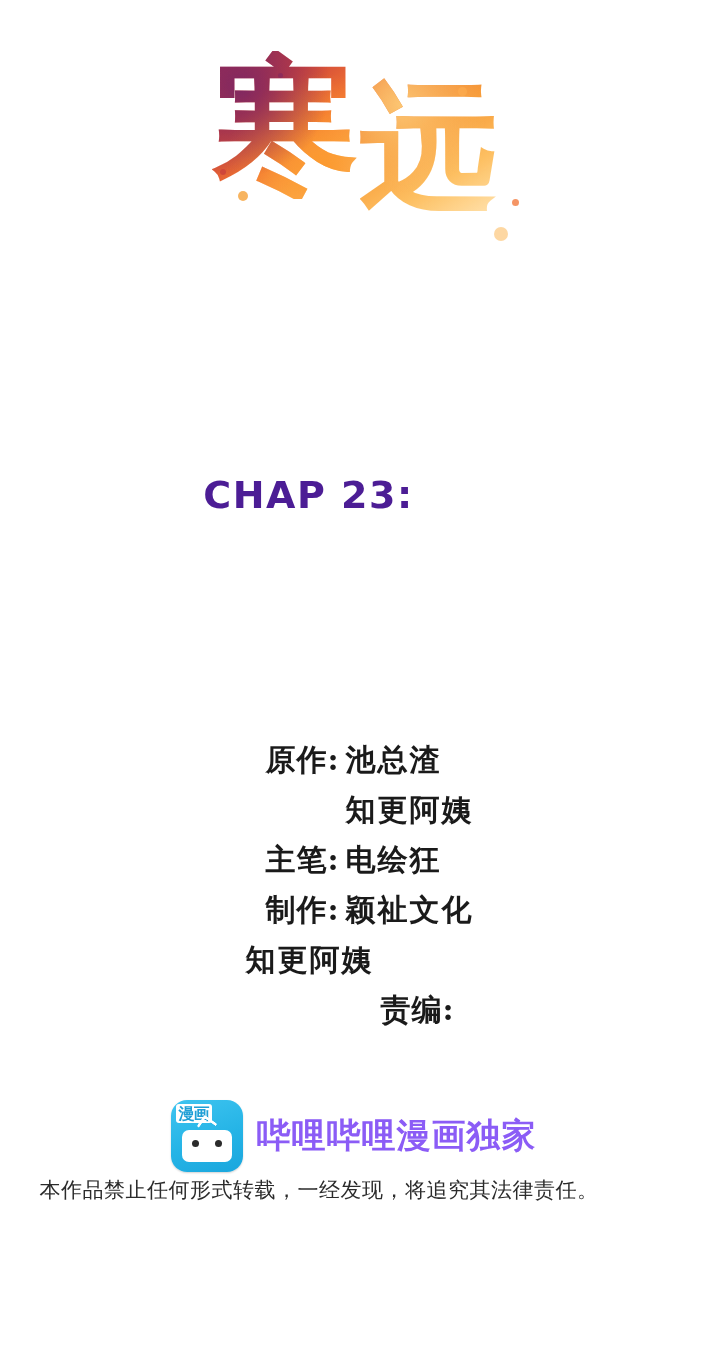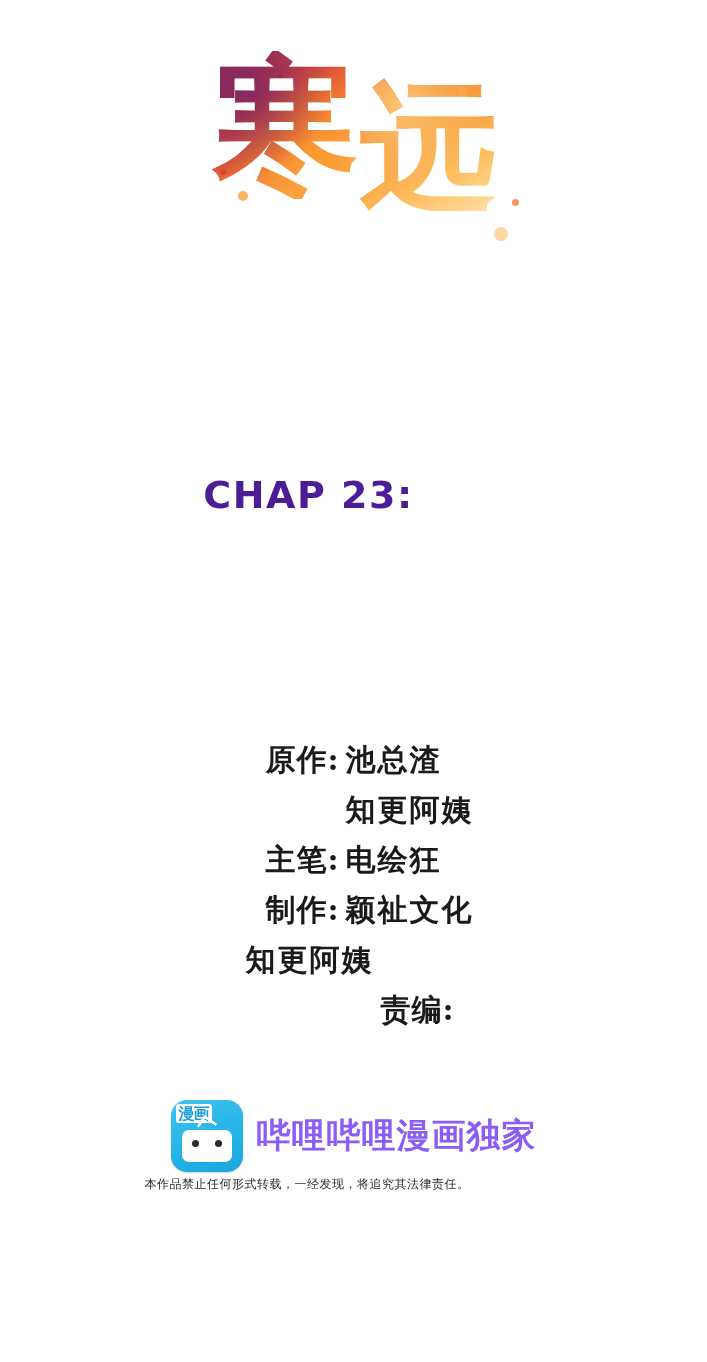--- a/index.html
+++ b/index.html
@@ -194,25 +194,25 @@
   .publisher-name {
     font-family: Liberation Mono, monospace;
     font-weight: bold;
     font-size: 34px;
     color: #8b5cf6;
     letter-spacing: 1px;
   }
   .copyright {
     position: absolute;
     top: 1176px;
-    left: 0;
+    left: 12px;
     width: 614px;
     text-align: center;
     font-family: "DejaVu Sans", sans-serif;
-    font-size: 12px;
+    font-size: 21px;
     color: #2b2b2b;
     letter-spacing: .5px;
   }
 </style>
 </head>
 <body>
 
 <div class="logo-art">
   <div class="logo-glyphs">
     <span class="logo-speck sp1"></span>

